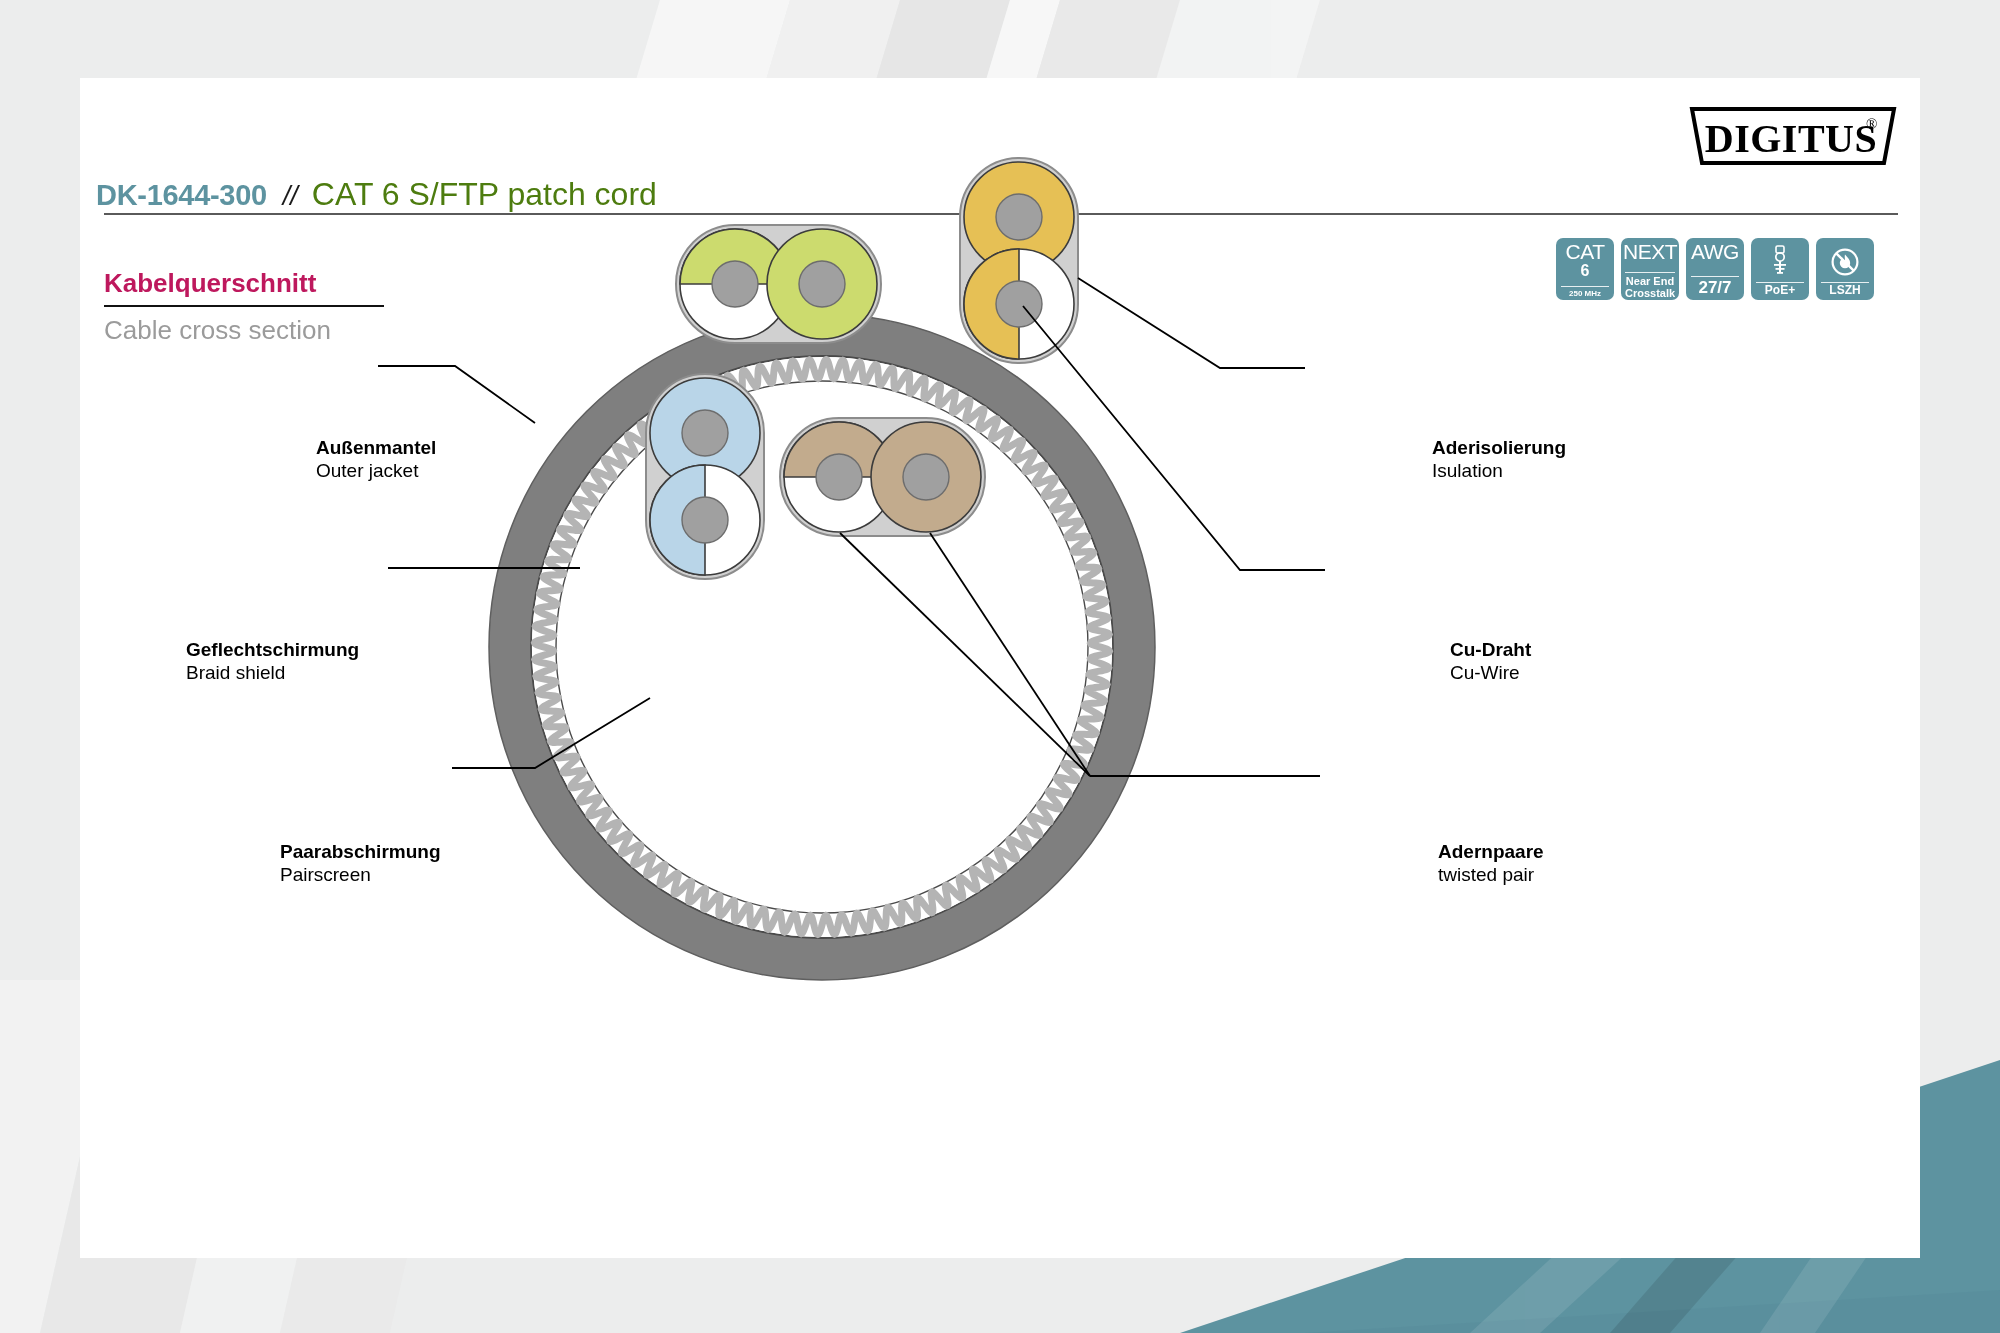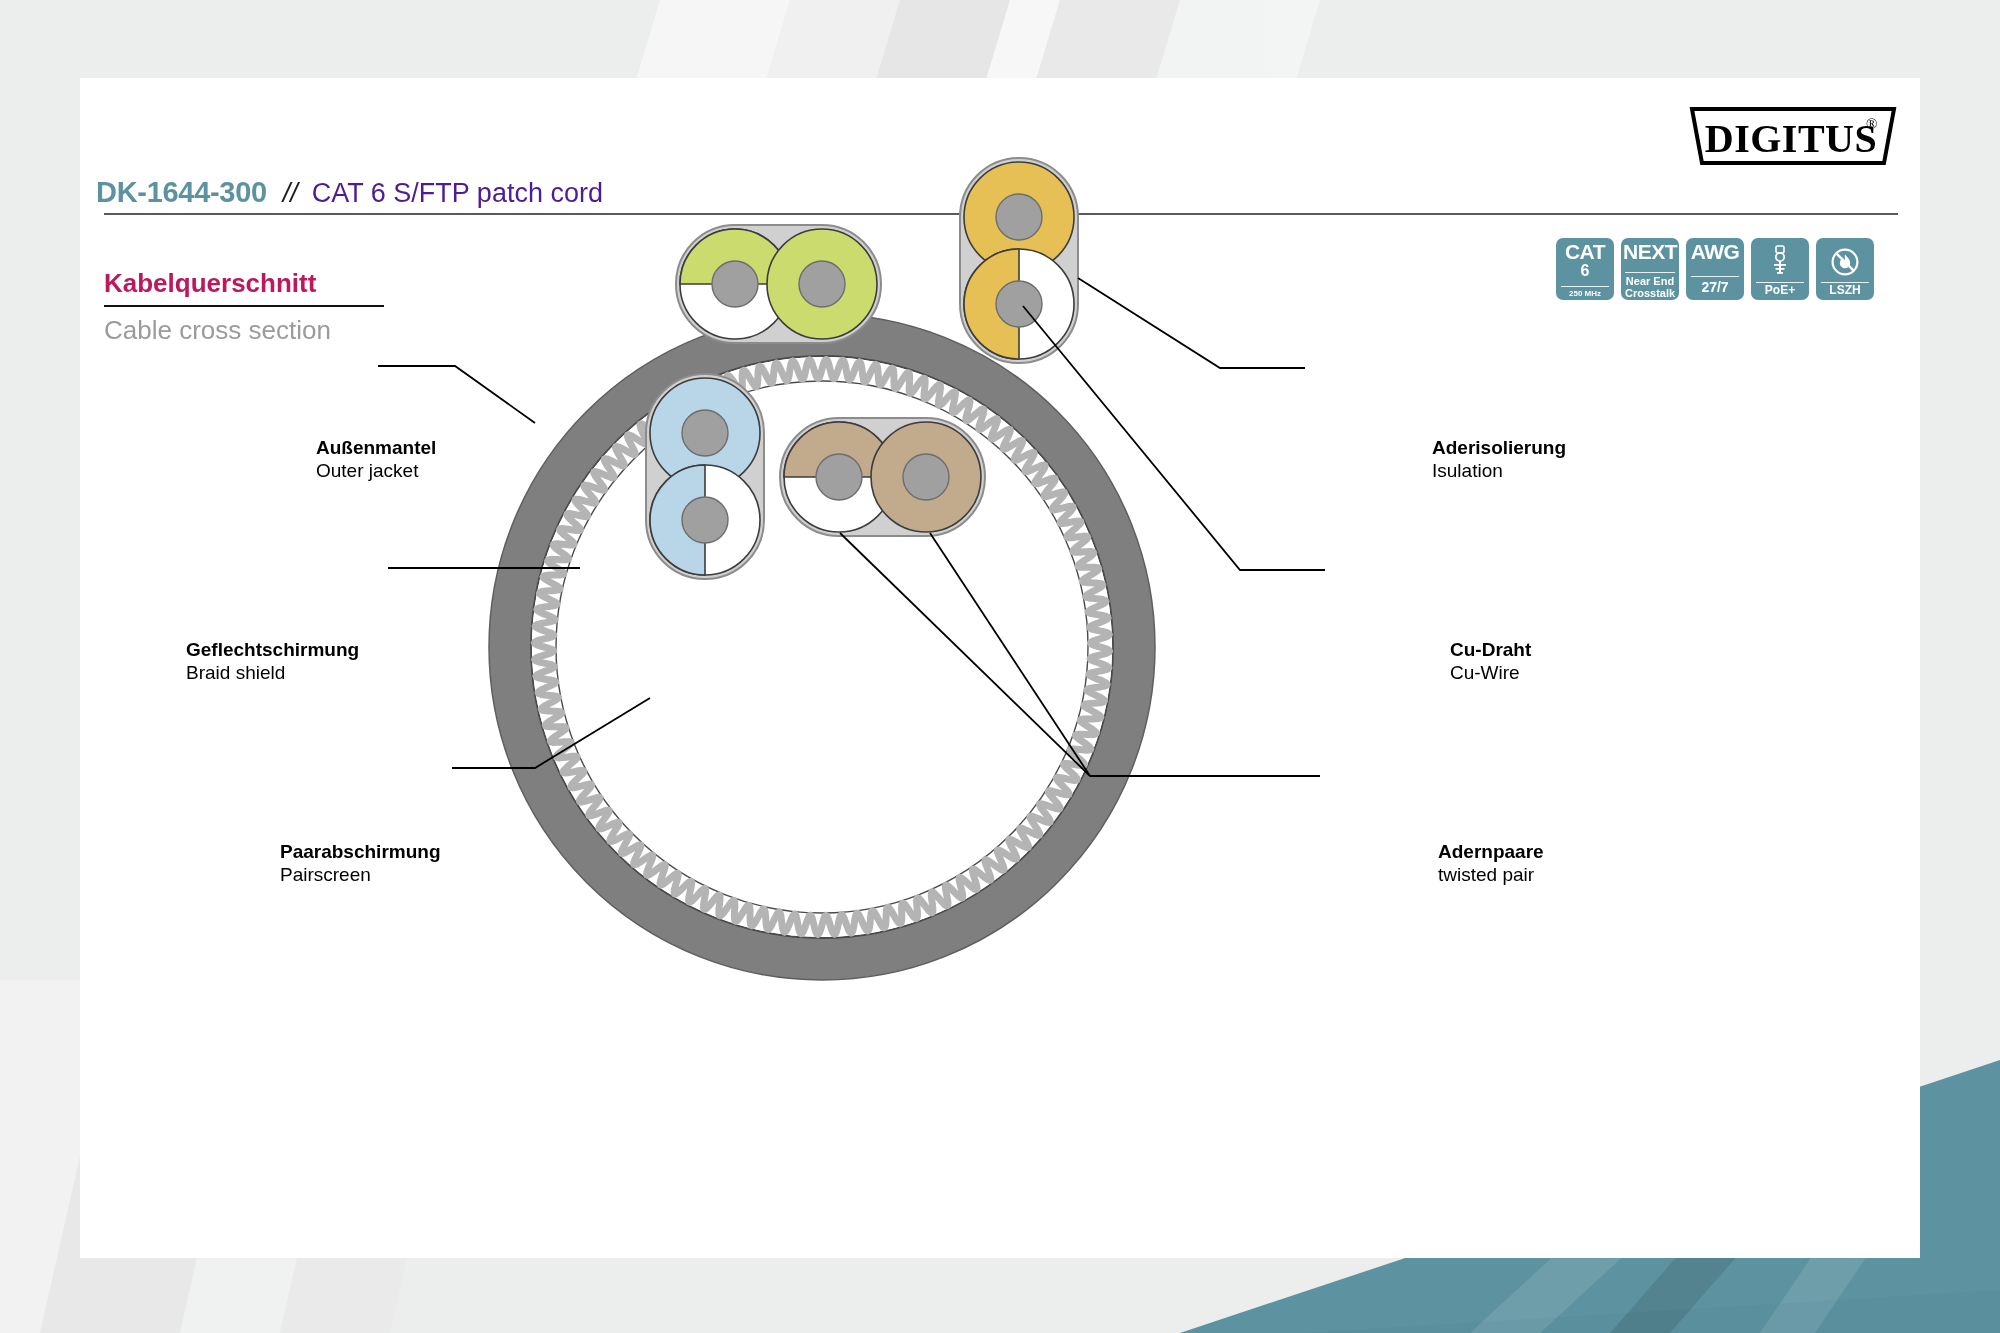--- a/index.html
+++ b/index.html
@@ -19,21 +19,21 @@
   }
 
   
   .logo-wrap{position:absolute;left:1688px;top:105px;width:210px;height:62px;}
   .badges{position:absolute;left:1556px;top:238px;display:flex;gap:7px;}
   .badge{
     width:58px;height:62px;background:#5d93a0;border-radius:7px;
     display:flex;flex-direction:column;align-items:center;justify-content:flex-start;
     color:#ffffff;box-sizing:border-box;padding-top:3px;position:relative;
   }
-  .badge .b-main{font-size:21px;font-weight:bold;line-height:21px;letter-spacing:-0.5px;}
+  .badge .b-main{font-size:21px;font-weight:normal;line-height:21px;letter-spacing:-0.5px;}
   .badge .b-sub{font-size:16px;font-weight:bold;line-height:17px;}
   .badge .b-small{
     font-size:8px;font-weight:bold;line-height:9px;text-align:center;
     border-top:1px solid rgba(255,255,255,.85);margin-top:auto;width:48px;
     padding-top:2px;padding-bottom:2px;
   }
   .badge .b-label{
     font-size:12px;font-weight:bold;line-height:13px;text-align:center;
     border-top:1px solid rgba(255,255,255,.85);margin-top:auto;width:48px;
     padding-top:1px;padding-bottom:3px;
@@ -44,21 +44,21 @@
     padding-top:2px;padding-bottom:1px;
   }
   .badge .b-icon{flex:1;display:flex;align-items:center;justify-content:center;}
 
   .header-rule{
     position:absolute;left:104px;top:213px;width:1794px;height:2px;background:#5a5a5a;
   }
   .title-row{position:absolute;left:96px;top:176px;height:34px;display:flex;align-items:baseline;}
   .title-sku{font-size:29px;font-weight:bold;color:#5d93a0;letter-spacing:-0.3px;}
   .title-sep{font-size:27px;color:#1a1a1a;margin:0 14px 0 16px;font-style:italic;font-weight:300;}
-  .title-desc{font-size:27px;color:#4c1d95;}
+  .title-desc{font-size:32px;color:#4d7c0f;}
 
   .sec-de{
     position:absolute;left:104px;top:268px;font-size:26px;font-weight:bold;color:#be185d;
   }
   .sec-rule{position:absolute;left:104px;top:305px;width:280px;height:2px;background:#111;}
   .sec-en{
     position:absolute;left:104px;top:315px;font-size:26px;font-weight:normal;color:#9b9b9b;
   }
 
   
@@ -138,21 +138,21 @@
   <div class="badge">
     <div class="b-main">NEXT</div>
     <div class="b-two">
       <div>Near End</div>
       <div>Crosstalk</div>
     </div>
   </div>
 
   <div class="badge">
     <div class="b-main">AWG</div>
-    <div class="b-label" style="font-size:14px;line-height:19px;">27/7</div>
+    <div class="b-label" style="font-size:17px;line-height:19px;">27/7</div>
   </div>
 
   <div class="badge">
     <div class="b-icon">
       <svg width="22" height="34" viewBox="0 0 22 34">
         <rect x="7" y="1" width="8" height="7" rx="1.5" fill="none" stroke="#ffffff" stroke-width="1.6"></rect>
         <circle cx="11" cy="12" r="4.2" fill="none" stroke="#ffffff" stroke-width="1.7"></circle>
         <rect x="10" y="16" width="2" height="12" fill="#ffffff"></rect>
         <rect x="5" y="19" width="12" height="1.8" fill="#ffffff"></rect>
         <rect x="6.5" y="23" width="9" height="1.8" fill="#ffffff"></rect>

